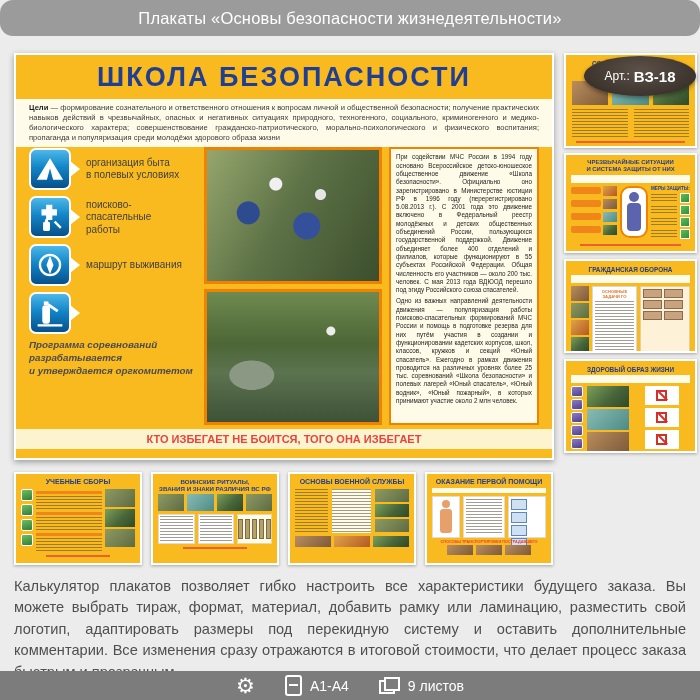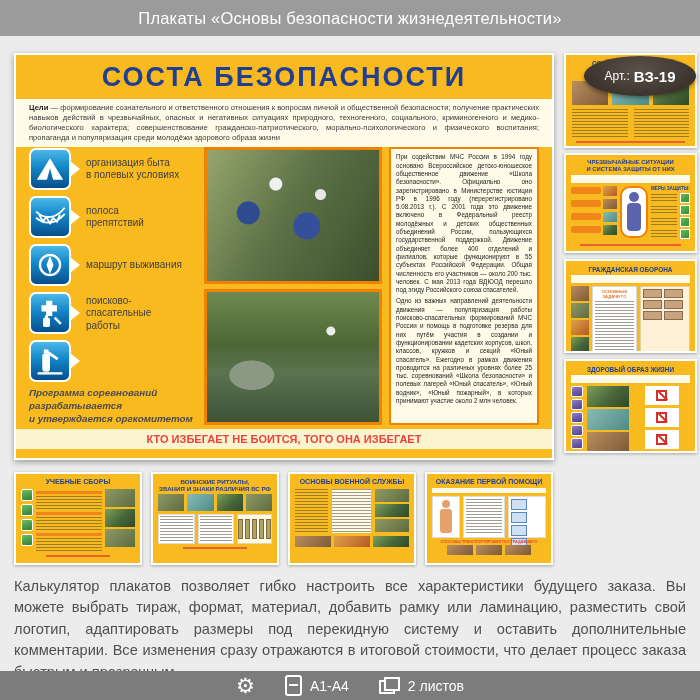--- a/index.html
+++ b/index.html
@@ -2,21 +2,21 @@
 <html><head>
 <meta charset="utf-8">
 <style>
   html,body { margin:0; padding:0; }
   body { width:700px; height:700px; font-family:"Liberation Sans", sans-serif; background:#ececec; }
   .page { position:relative; width:700px; height:700px; overflow:hidden; background:#ececec; }
   .ws { white-space:pre-line; }
 
   
   .topbar { position:absolute; left:0; top:0; width:700px; height:36px; background:#9b9b9b;
-            display:flex; align-items:center; justify-content:center; }
+            display:flex; align-items:center; justify-content:center;border-radius:13px; }
   .topbar span { color:#fff; font-size:16.5px; letter-spacing:.2px; }
   .botbar { position:absolute; left:0; bottom:0; width:700px; height:29px; background:#7c7c7c;
             display:flex; align-items:center; justify-content:center; gap:30px; }
   .fitem { display:flex; align-items:center; gap:8px; color:#fff; font-size:14px; }
   .gear-glyph { font-size:21px; line-height:1; }
   .doc-icon { width:13px; height:17px; border:2px solid #fff; border-radius:3px; position:relative; }
   .doc-icon::after { content:""; position:absolute; left:2px; right:2px; top:7px; height:2px; background:#fff; }
   .sheets-icon { position:relative; width:21px; height:17px; }
   .sheets-icon::before { content:""; position:absolute; left:0; bottom:0; width:12px; height:10px; border:2px solid #fff; }
   .sheets-icon::after  { content:""; position:absolute; right:0; top:0; width:12px; height:10px; border:2px solid #fff; background:#7c7c7c; }
@@ -198,73 +198,61 @@
 </head>
 <body>
 
 <div class="page">
 
   <header class="topbar">
     <span>Плакаты «Основы безопасности жизнедеятельности»</span>
   </header>
 
   <section class="poster">
-    <h1>СОСТА  БЕЗОПАСНОСТИ</h1>
+    <h1>ШКОЛА  БЕЗОПАСНОСТИ</h1>
     <div class="goals">
       <b>Цели</b>
       <span>— формирование сознательного и ответственного отношения к вопросам личной и общественной безопасности; получение практических навыков действий в чрезвычайных, опасных и негативных ситуациях природного, техногенного, социального, криминогенного и медико-биологического характера; совершенствование гражданско-патриотического, морально-психологического и физического воспитания;  пропаганда и популяризация среди молодёжи здорового образа жизни</span>
     </div>
 
     <div class="pbody">
 
       <div class="col-st">
         <div class="stage">
           <div class="icon-sq">
             <svg width="34" height="34" viewBox="0 0 44 44">
                 <path d="M22 8 L39 36 H26 L22 21 L18 36 H5 Z" fill="#fff"></path>
               </svg>
           </div>
           <div class="arrow"></div>
           <div class="stage-label ws">организация быта
 в полевых условиях</div>
-        </div>
-        <div class="stage">
-          <div class="icon-sq">
-            <svg width="34" height="34" viewBox="0 0 44 44" fill="none" stroke="#fff" stroke-width="2.4">
-              <path d="M4 15 C 16 26, 30 24, 41 10"></path>
-              <path d="M4 23 C 16 33, 30 31, 41 18"></path>
-              <path d="M8 19 L13 28 L17 22 L22 30 L26 23 L31 28 L35 19"></path>
-            </svg>
-          </div>
-          <div class="arrow"></div>
-          <div class="stage-label ws">полоса
-препятствий</div>
-        </div>
-        <div class="stage">
-          <div class="icon-sq">
-            <svg width="34" height="34" viewBox="0 0 44 44">
-              <circle cx="22" cy="22" r="13" fill="none" stroke="#fff" stroke-width="3"></circle>
-              <polygon points="22,10 26.5,22 22,34 17.5,22" fill="#fff"></polygon>
-            </svg>
-          </div>
-          <div class="arrow"></div>
-          <div class="stage-label ws">маршрут выживания</div>
         </div>
         <div class="stage">
           <div class="icon-sq">
             <svg width="34" height="34" viewBox="0 0 44 44">
               <path d="M17 6 h8 v6 h6 v8 h-6 v6 h-8 v-6 h-6 v-8 h6 z" fill="#fff"></path>
               <rect x="13" y="28" width="9" height="12" rx="2" fill="#fff"></rect>
               <rect x="15.5" y="25" width="4" height="4" fill="#fff"></rect>
               <path d="M28 28 l8 8" stroke="#fff" stroke-width="3"></path>
             </svg>
           </div>
           <div class="arrow"></div>
           <div class="stage-label ws">поисково-спасательные
 работы</div>
+        </div>
+        <div class="stage">
+          <div class="icon-sq">
+            <svg width="34" height="34" viewBox="0 0 44 44">
+              <circle cx="22" cy="22" r="13" fill="none" stroke="#fff" stroke-width="3"></circle>
+              <polygon points="22,10 26.5,22 22,34 17.5,22" fill="#fff"></polygon>
+            </svg>
+          </div>
+          <div class="arrow"></div>
+          <div class="stage-label ws">маршрут выживания</div>
         </div>
         <div class="stage">
           <div class="icon-sq">
             <svg width="34" height="34" viewBox="0 0 44 44">
               <rect x="12" y="12" width="10" height="24" rx="4" fill="#fff"></rect>
               <rect x="14" y="7" width="6" height="5" fill="#fff"></rect>
               <path d="M20 9 L33 18 L31 21 L19 13 Z" fill="#fff"></path>
               <path d="M6 38 H38" stroke="#fff" stroke-width="3"></path>
             </svg>
           </div>
@@ -405,21 +393,21 @@
           <div class="nocard">
               <div class="no-sign"></div>
             </div>
         </div>
       </div>
     </div>
   </aside>
 
   <div class="badge">
     <span class="lbl">Арт.:</span>
-    <span class="val">ВЗ-19</span>
+    <span class="val">ВЗ-18</span>
   </div>
 
   <div class="bottomrow">
 
     <div class="thumb bthumb bt1">
       <div class="tt">УЧЕБНЫЕ СБОРЫ</div>
       <div class="b1row">
         <div class="grncol">
           <div></div>
             <div></div>
@@ -519,17 +507,17 @@
   <footer class="botbar">
     <div class="fitem">
       <span class="gear-glyph">⚙</span>
     </div>
     <div class="fitem">
       <span class="doc-icon"></span>
       <span>А1-А4</span>
     </div>
     <div class="fitem">
       <span class="sheets-icon"></span>
-      <span>2 листов</span>
+      <span>9 листов</span>
     </div>
   </footer>
 
 </div>
 
 </body></html>

